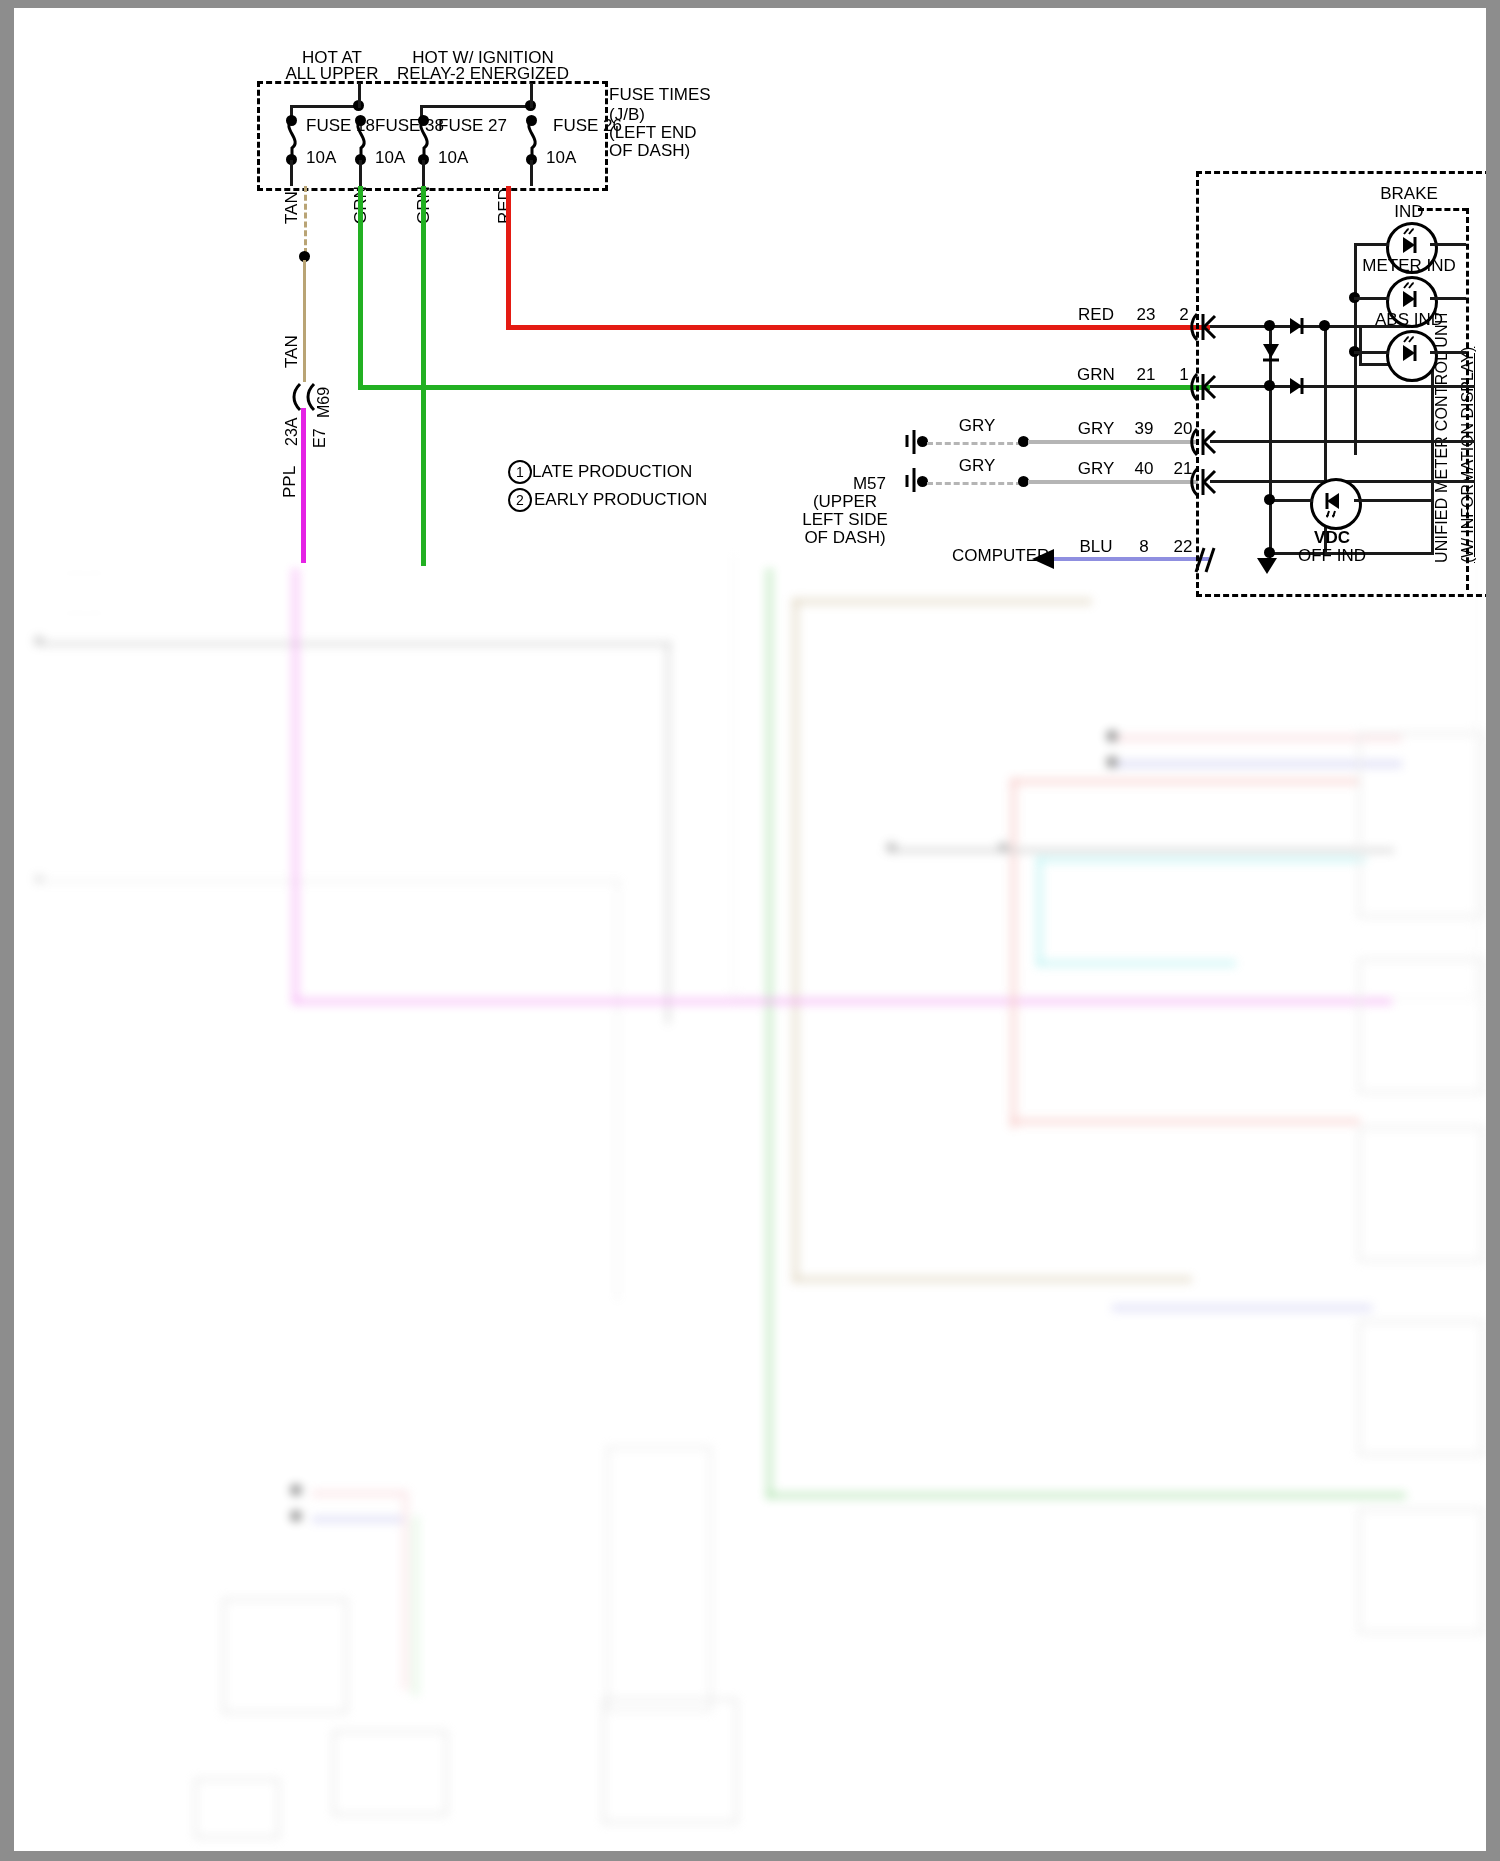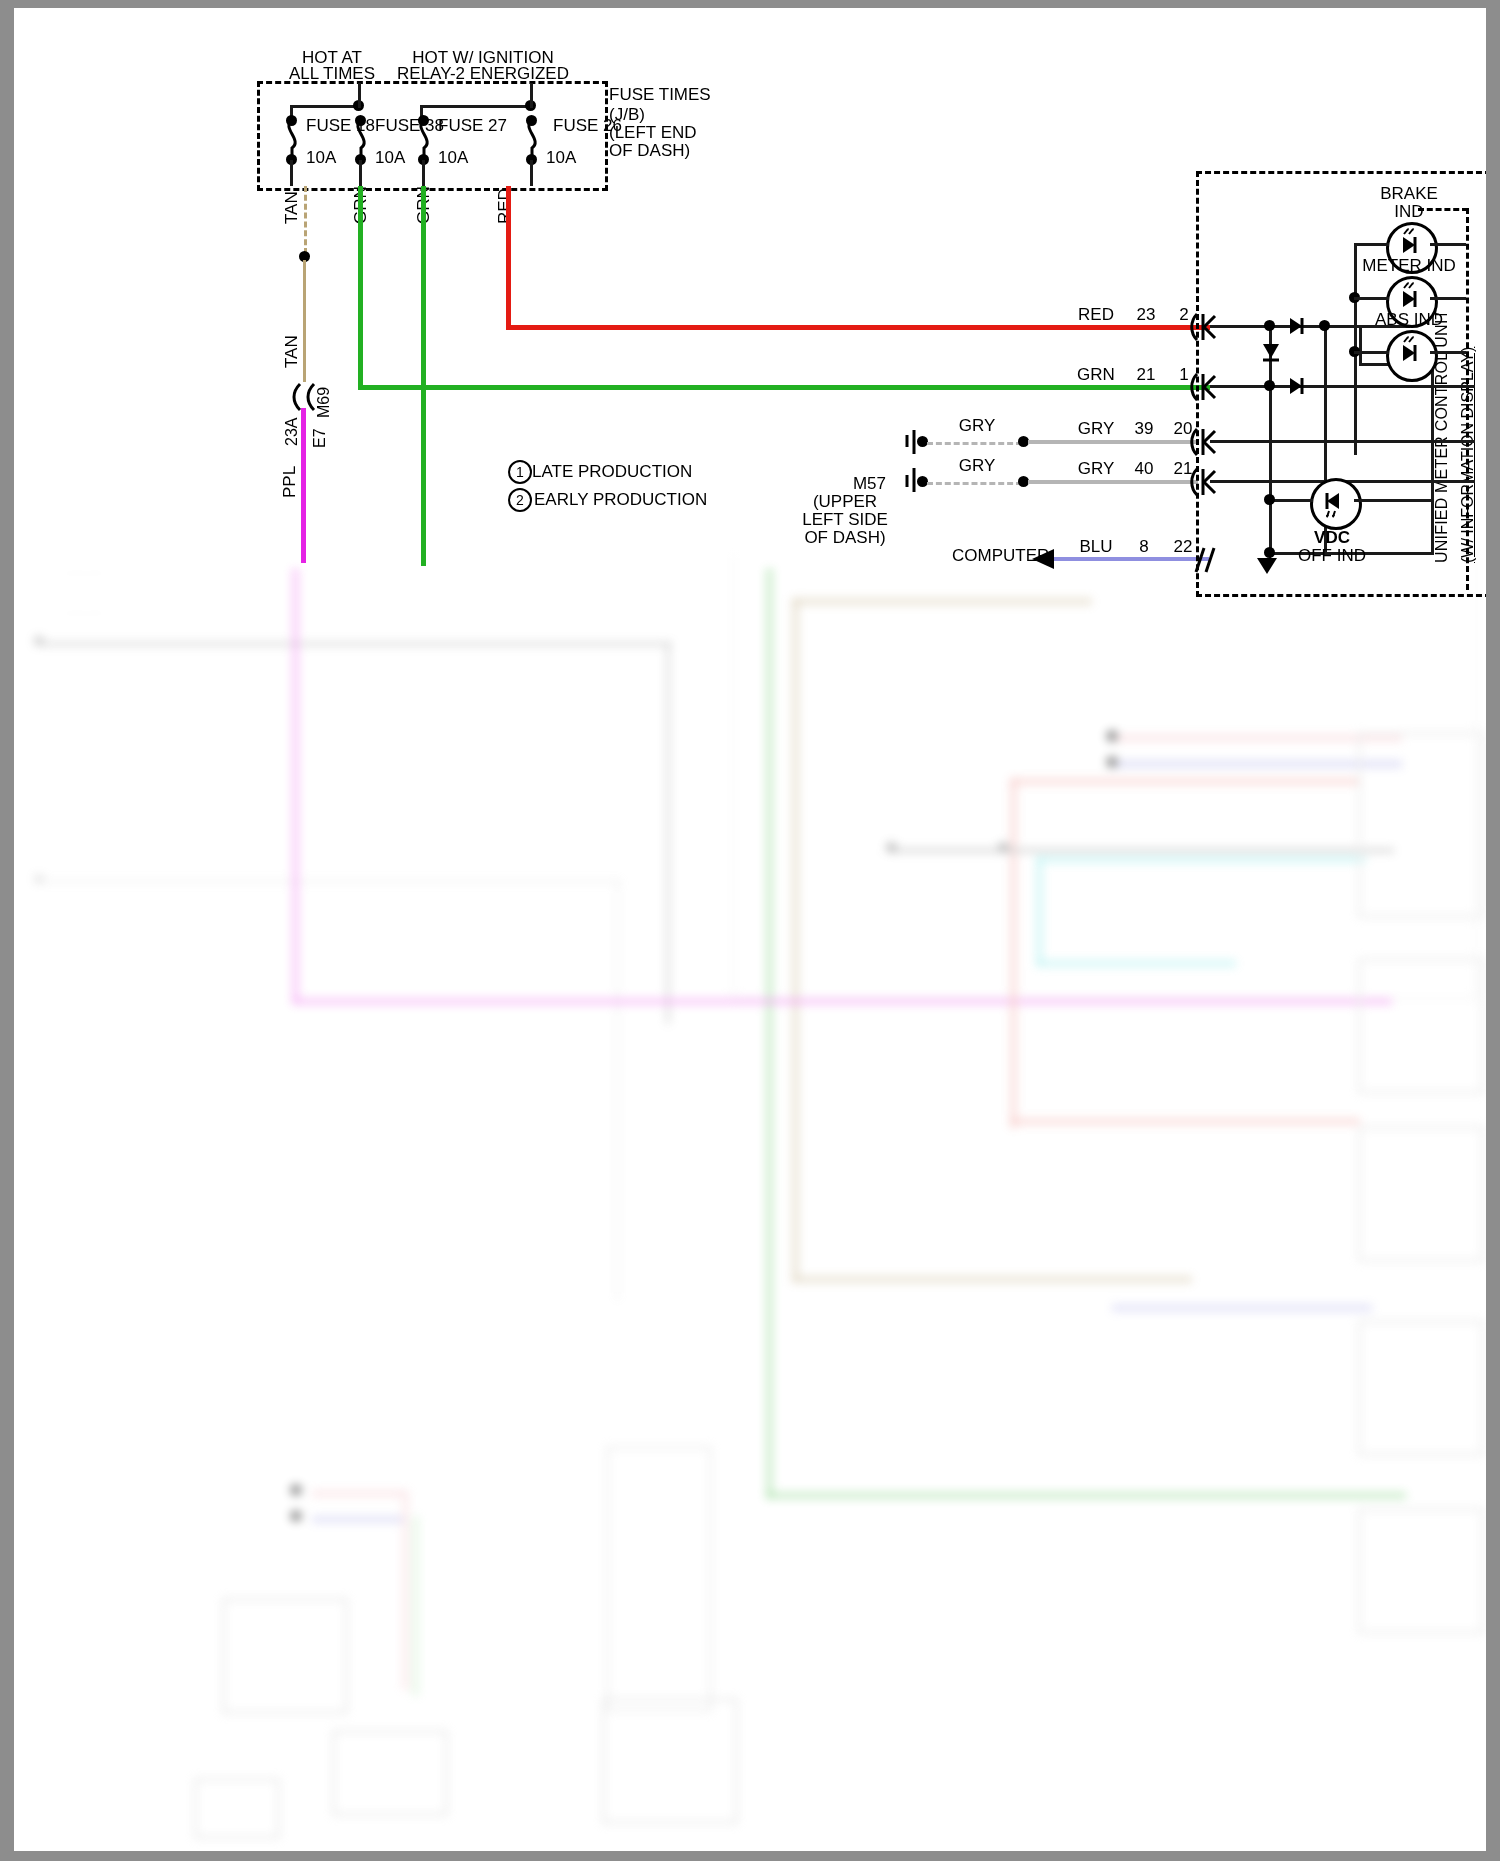--- a/index.html
+++ b/index.html
@@ -155,21 +155,21 @@
       <div class="watermark" style="left:50px;top:596px;font-size:14px;">· · · · ·</div>
       <div class="watermark" style="left:820px;top:700px;font-size:13px;">· · · · · · · ·</div>
       <div class="watermark" style="left:820px;top:838px;font-size:13px;">· · · · · ·</div>
       <div class="watermark" style="left:1328px;top:660px;font-size:13px;">· · · · · · · ·</div>
     </div>
     <div id="ghost-fade"></div>
 
     <div class="layer">
 
       <div class="txt c" style="left:238px;top:40px;width:160px;">HOT AT</div>
-      <div class="txt c" style="left:238px;top:56px;width:160px;">ALL TIMES</div>
+      <div class="txt c" style="left:238px;top:56px;width:160px;">ALL UPPER</div>
 
       <div class="txt c" style="left:354px;top:40px;width:230px;">HOT W/ IGNITION</div>
       <div class="txt c" style="left:354px;top:56px;width:230px;">RELAY-2 ENERGIZED</div>
 
       <div class="box-dash" style="left:243px;top:73px;width:345px;height:104px;"></div>
 
       <div class="txt" style="left:595px;top:77px;">FUSE TIMES</div>
       <div class="txt" style="left:595px;top:97px;">(J/B)</div>
       <div class="txt" style="left:595px;top:115px;">(LEFT END</div>
       <div class="txt" style="left:595px;top:133px;">OF DASH)</div>

